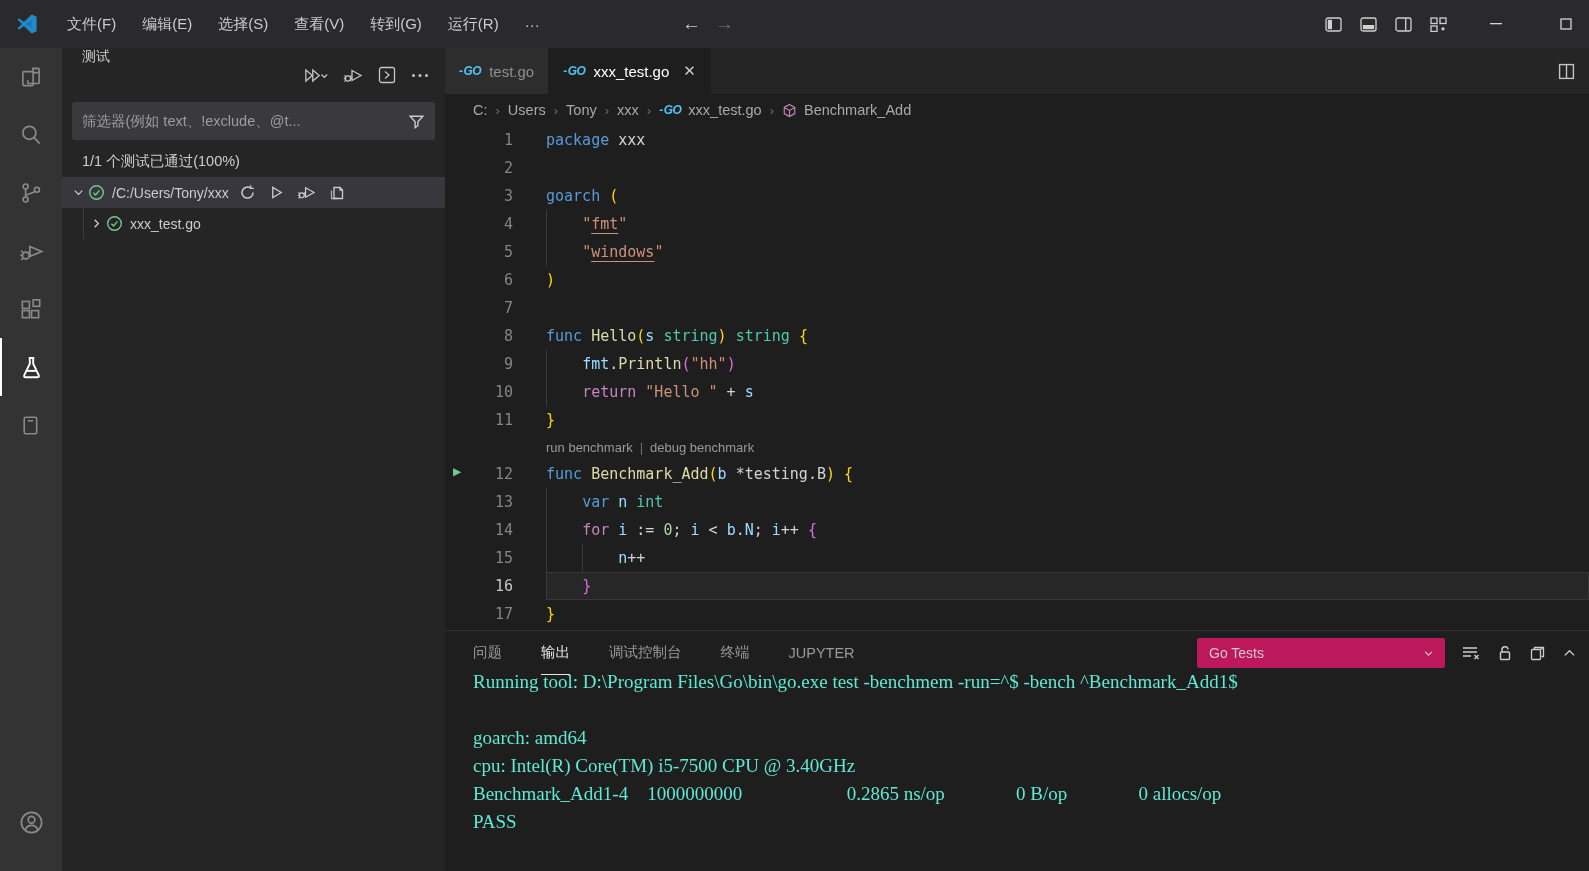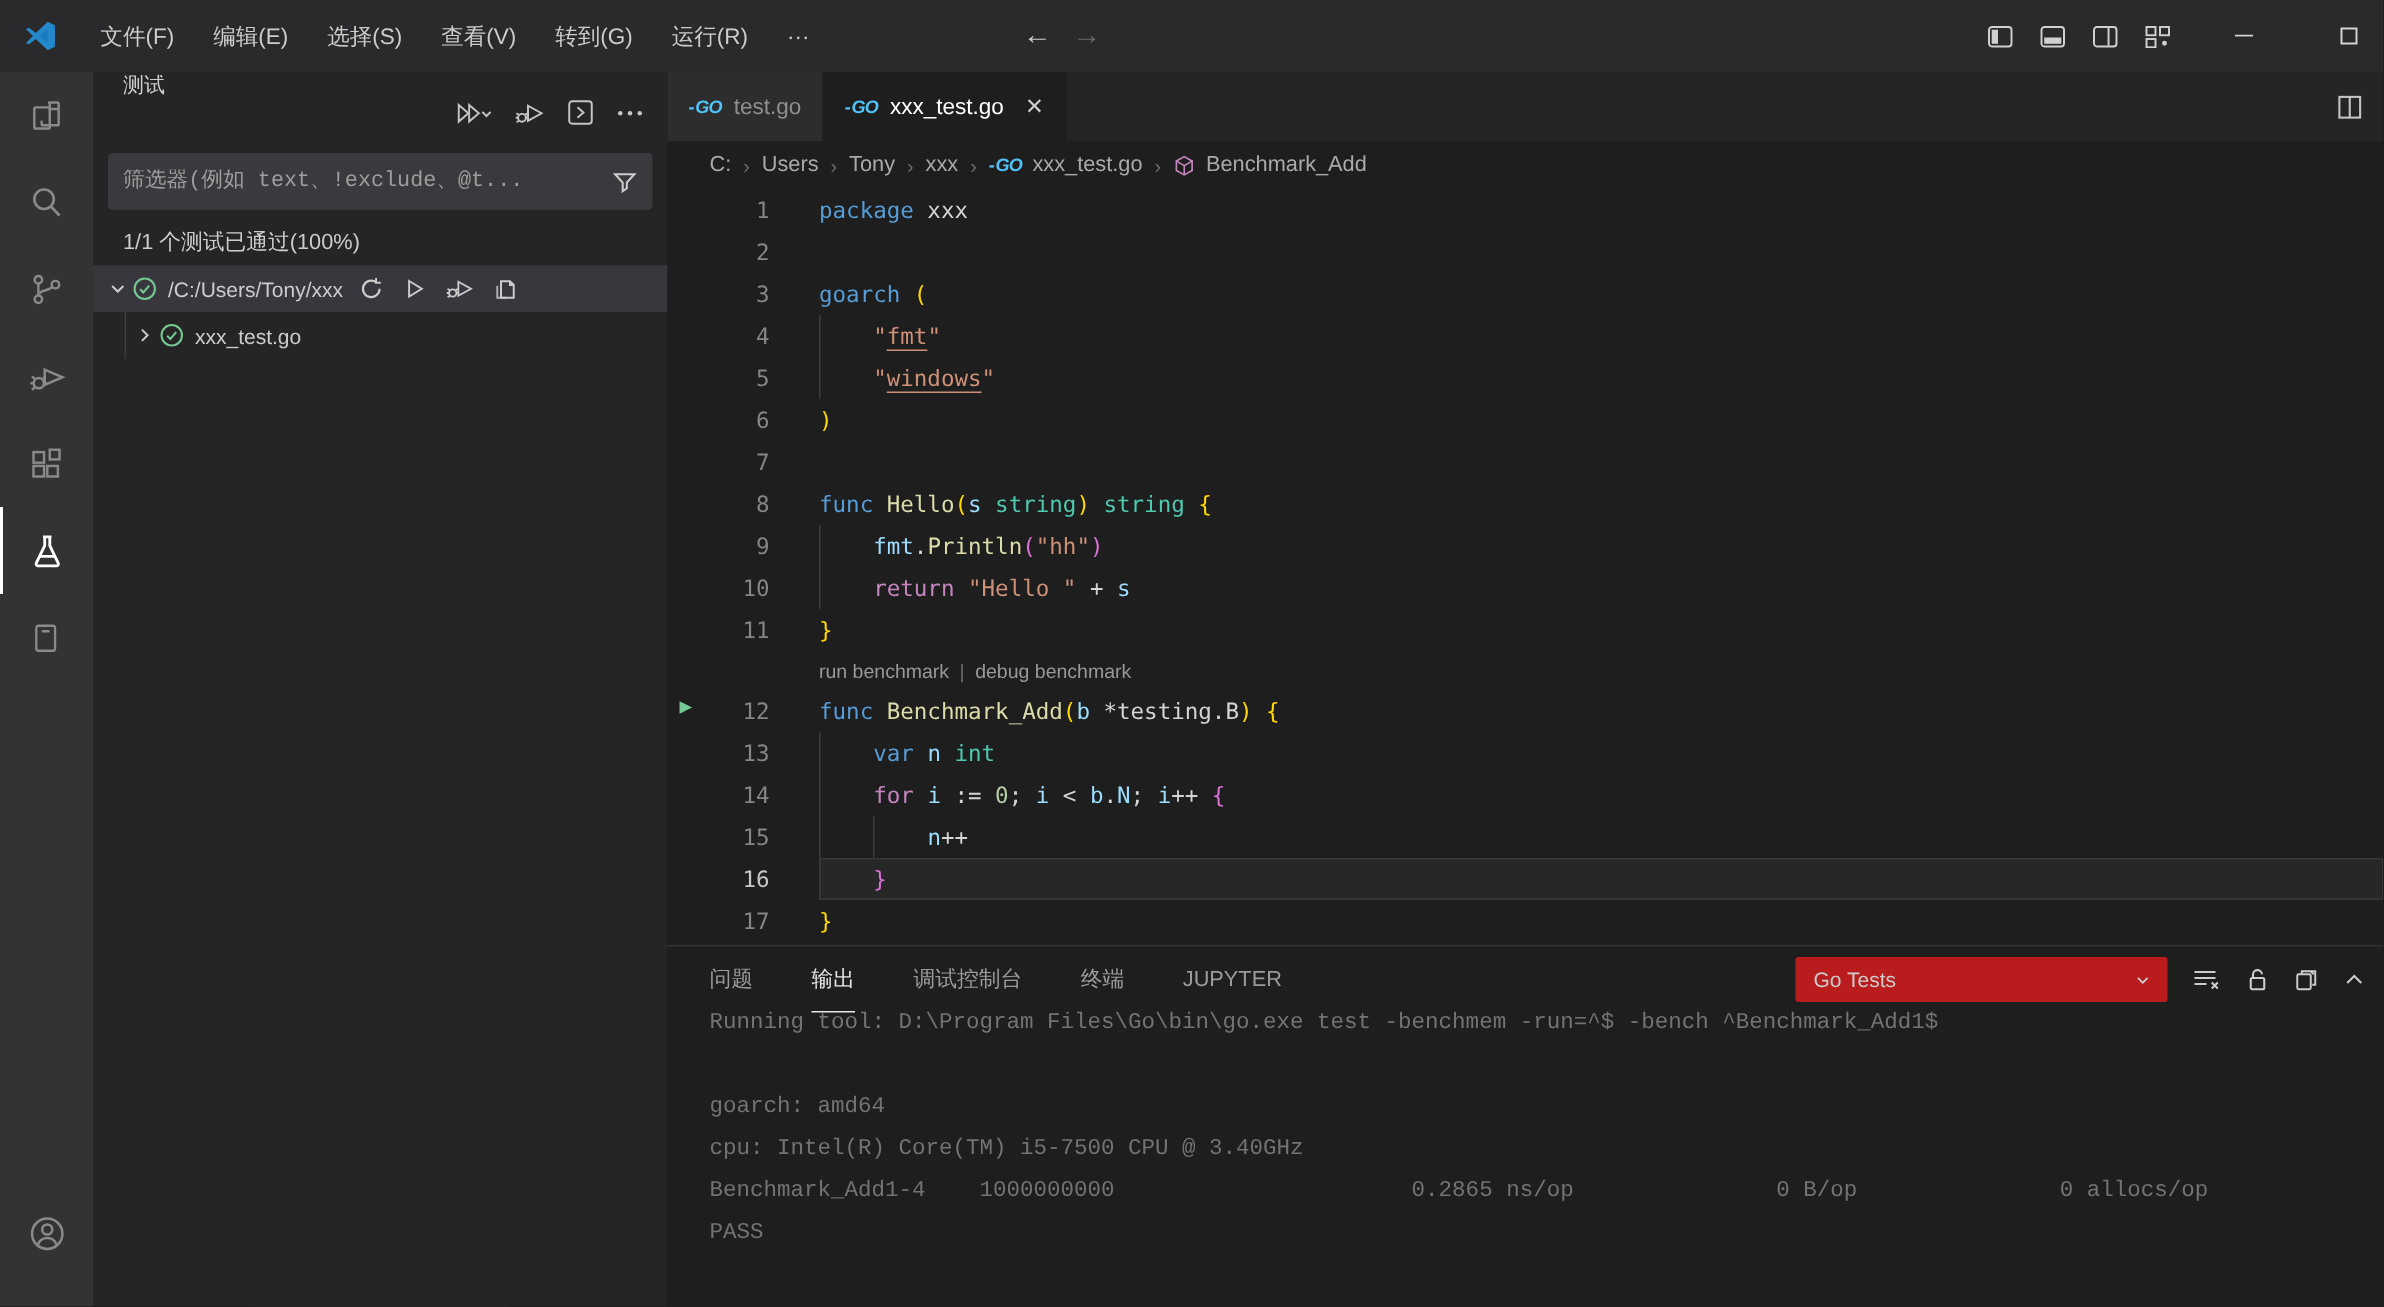--- a/index.html
+++ b/index.html
@@ -36,21 +36,21 @@
   .acticon.bottom { margin-bottom:20px; }
 
   
   .sidebar { width:383px; background:#252526; display:flex; flex-direction:column; font-size:14px; color:#cccccc; }
   .side-header { height:52px; display:flex; align-items:flex-start; padding:0 16px 0 20px;flex-direction:column; }
   .side-title { font-size:14px; color:#cfcfcf; }
   .side-actions { margin-left:auto; display:flex; align-items:center; gap:15px; color:#c5c5c5; }
   .filter-box { margin:2px 10px 8px; height:38px; background:#3a3a3e; display:flex; align-items:center;
                 padding:0 10px; border-radius:3px; }
   .filter-box input { flex:1; background:transparent; border:none; outline:none; color:#b8b8b8;
-                      font-size:14.5px; font-family:Liberation Mono, monospace; }
+                      font-size:14.5px; font-family:Liberation Sans, sans-serif; }
   .filter-box input::placeholder { color:#9d9d9d; }
   .test-status { padding:4px 20px 6px; font-size:14.5px; color:#cccccc; }
   .tree-row { height:31px; display:flex; align-items:center; padding-left:6px; color:#cccccc; }
   .tree-row.selected { background:#37373d; }
   .tree-row .twist { width:20px; display:flex; justify-content:center; color:#cccccc; }
   .tree-row .lbl { margin-left:7px; white-space:nowrap; }
   .tree-row .row-actions { display:flex; align-items:center; gap:13px; margin-left:10px; color:#cccccc; }
   .tree-indent { width:16px; align-self:stretch; border-right:1px solid #3c3c3c; margin-right:2px; }
 
   
@@ -96,27 +96,27 @@
 
   
   .panel { height:241px; background:#1e1e1e; border-top:1px solid #323232; display:flex;
            flex-direction:column; flex:0 0 auto; }
   .panel-header { height:44px; display:flex; align-items:center; padding:0 12px 0 28px; flex:0 0 auto; }
   .panel-tabs { display:flex; align-items:center; gap:39px; height:100%; }
   .panel-tab { font-size:14.5px; color:#9a9a9a; height:100%; display:flex; align-items:center;
                border-bottom:1px solid transparent; }
   .panel-tab.active { color:#e7e7e7; border-bottom:1px solid #e7e7e7; }
   .panel-right { margin-left:auto; display:flex; align-items:center; gap:17px; }
-  .channel-select { width:248px; height:30px; background:#b91c1c; color:#cccccc; font-size:14px;
+  .channel-select { width:248px; height:30px; background:#be185d; color:#cccccc; font-size:14px;
                     display:flex; align-items:center; padding:0 10px 0 12px; border-radius:2px;text-align:right; }
   .channel-select .chev { margin-left:auto; }
   .panel-icons { display:flex; align-items:center; gap:16px; color:#cccccc; }
 
   .output { flex:1; overflow:hidden; padding-left:28px; margin-top:-7px;
-            font-family:Liberation Mono, monospace; font-size:15px; color:#737373; }
+            font-family:Liberation Serif, serif; font-size:19px; color:#5eead4; }
   .out-line { height:28px; line-height:28px; white-space:pre; }
 
   svg { display:block; }
 </style>
 </head>
 <body>
 
 <div class="app">
 
   <div class="titlebar">

